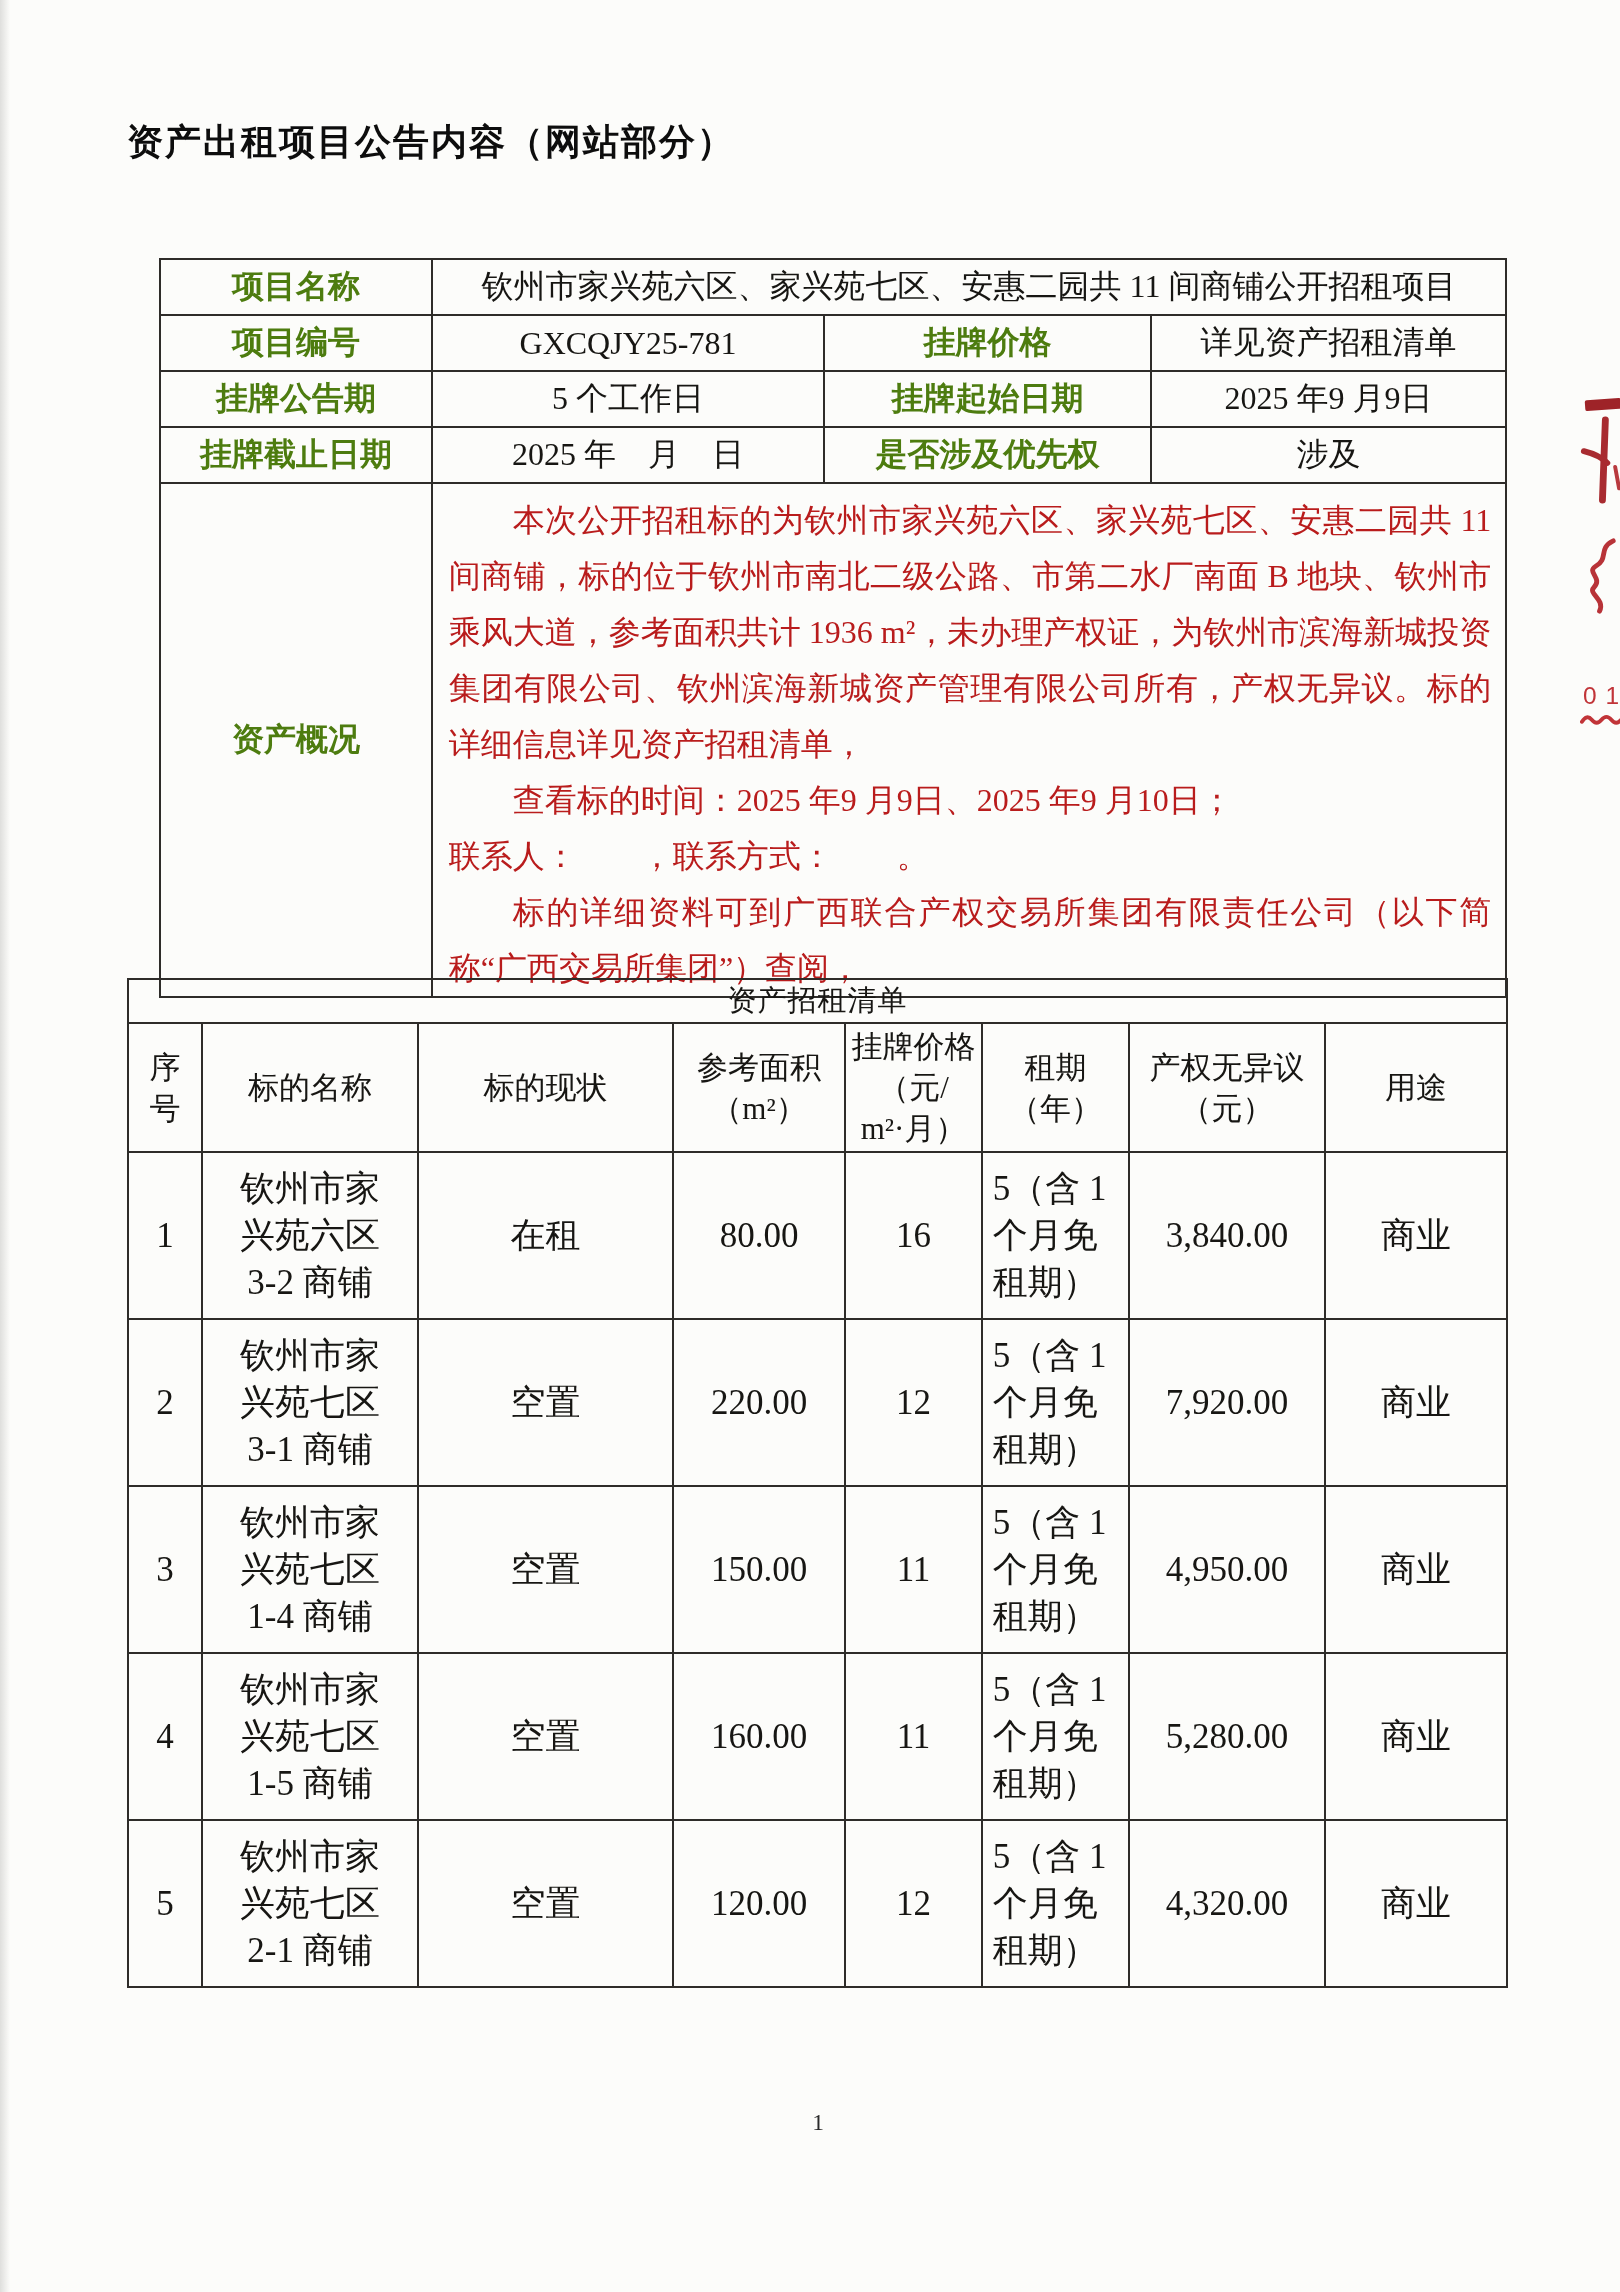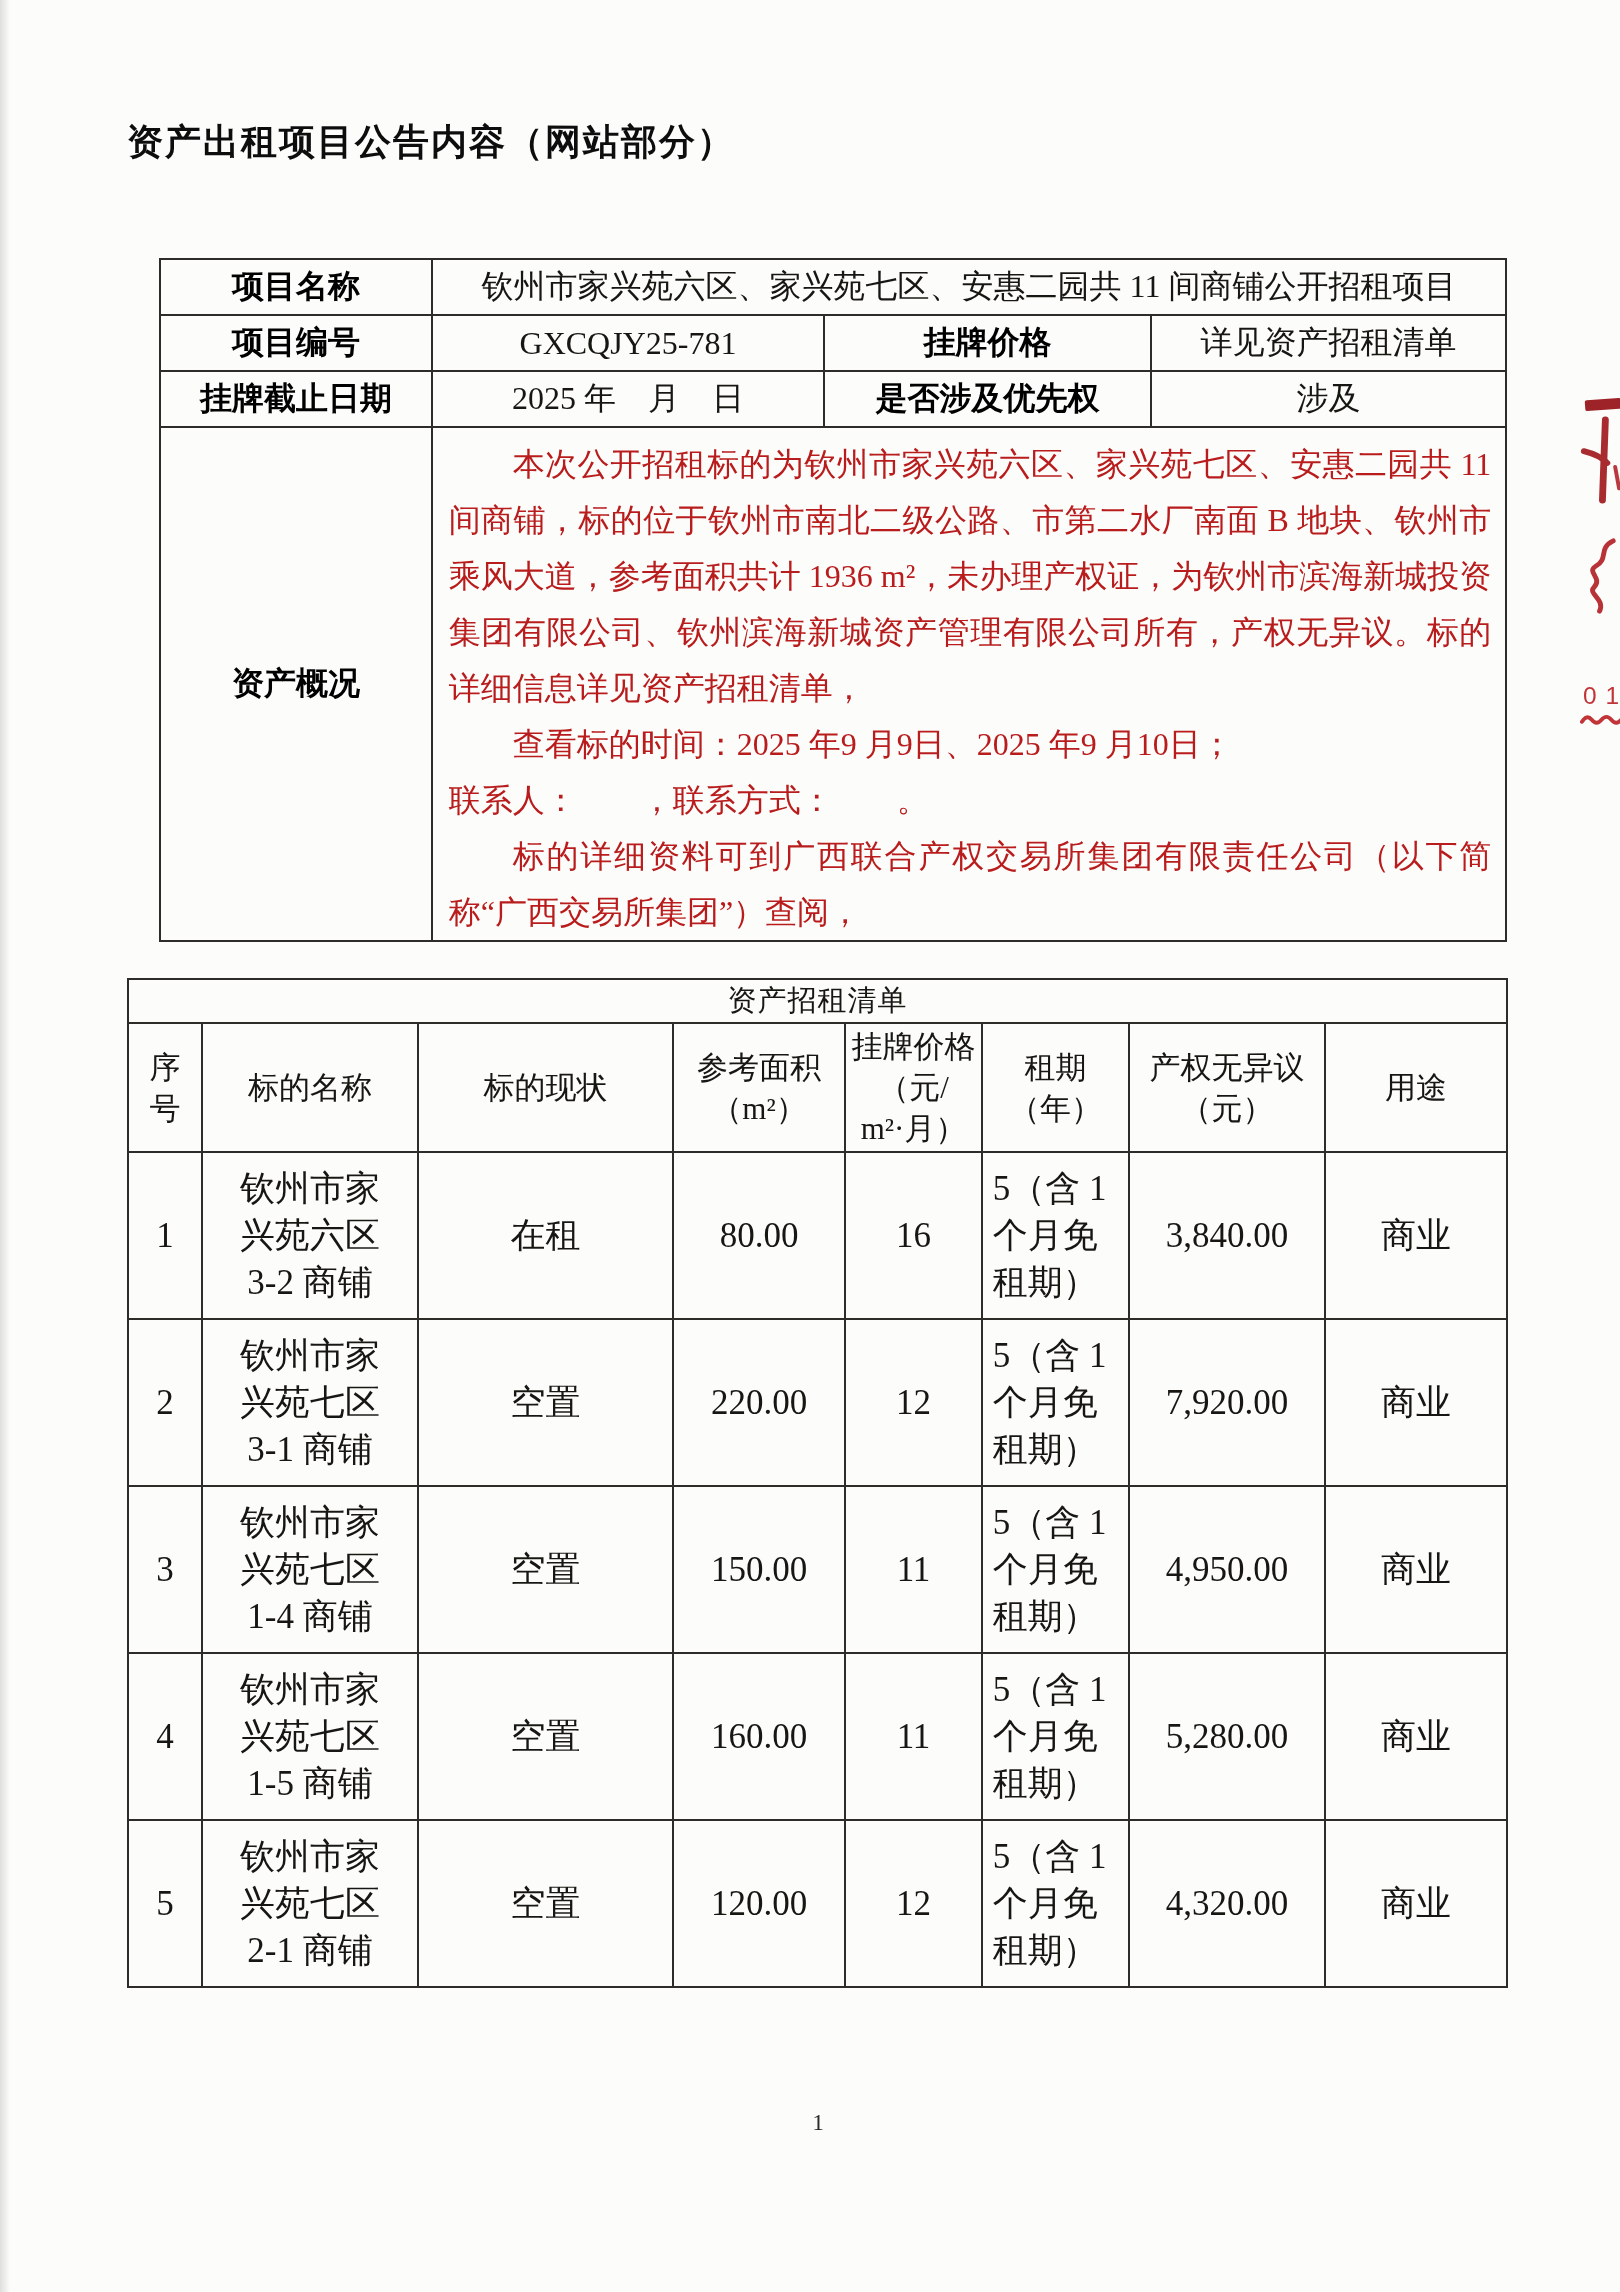--- a/index.html
+++ b/index.html
@@ -27,21 +27,21 @@
   td{
     border:2px solid #2e2c29;
     text-align:center;vertical-align:middle;
     font-size:32px;color:#171613;
     padding:0 5.9px;overflow:hidden;
   }
   .t-info{left:159px;top:258px;width:1347px;}
   .t-list{left:127px;top:978px;width:1378px;}
   .lbl{
     font-family:"Liberation Sans","DejaVu Sans",sans-serif;
-    font-weight:700;color:#000000;
+    font-weight:700;color:#4d7c0f;
   }
   .ov-content{
     text-align:justify;vertical-align:top;
     padding:7.8px 13.7px 0 15.7px;
   }
   .ov-p{margin:0;text-indent:2em;font-size:32px;line-height:56px;color:#b91c1c;}
   .ov-p.noindent{text-indent:0;}
   .band{
     font-size:29px;letter-spacing:1px;
   }
@@ -84,20 +84,26 @@
     <tbody>
         <tr style="height:56px">
       <td class="lbl">项目名称</td>
       <td colspan="3">钦州市家兴苑六区、家兴苑七区、安惠二园共 11 间商铺公开招租项目</td>
     </tr>
     <tr style="height:56px">
       <td class="lbl">项目编号</td>
       <td>GXCQJY25-781</td>
       <td class="lbl">挂牌价格</td>
       <td>详见资产招租清单</td>
+    </tr>
+    <tr style="height:56px">
+      <td class="lbl">挂牌公告期</td>
+      <td>5 个工作日</td>
+      <td class="lbl">挂牌起始日期</td>
+      <td>2025 年9 月9日</td>
     </tr>
     <tr style="height:56px">
       <td class="lbl">挂牌截止日期</td>
       <td>2025 年　月　日</td>
       <td class="lbl">是否涉及优先权</td>
       <td>涉及</td>
     </tr>
     <tr style="height:497px">
       <td class="lbl">资产概况</td>
       <td colspan="3" class="ov-content">

